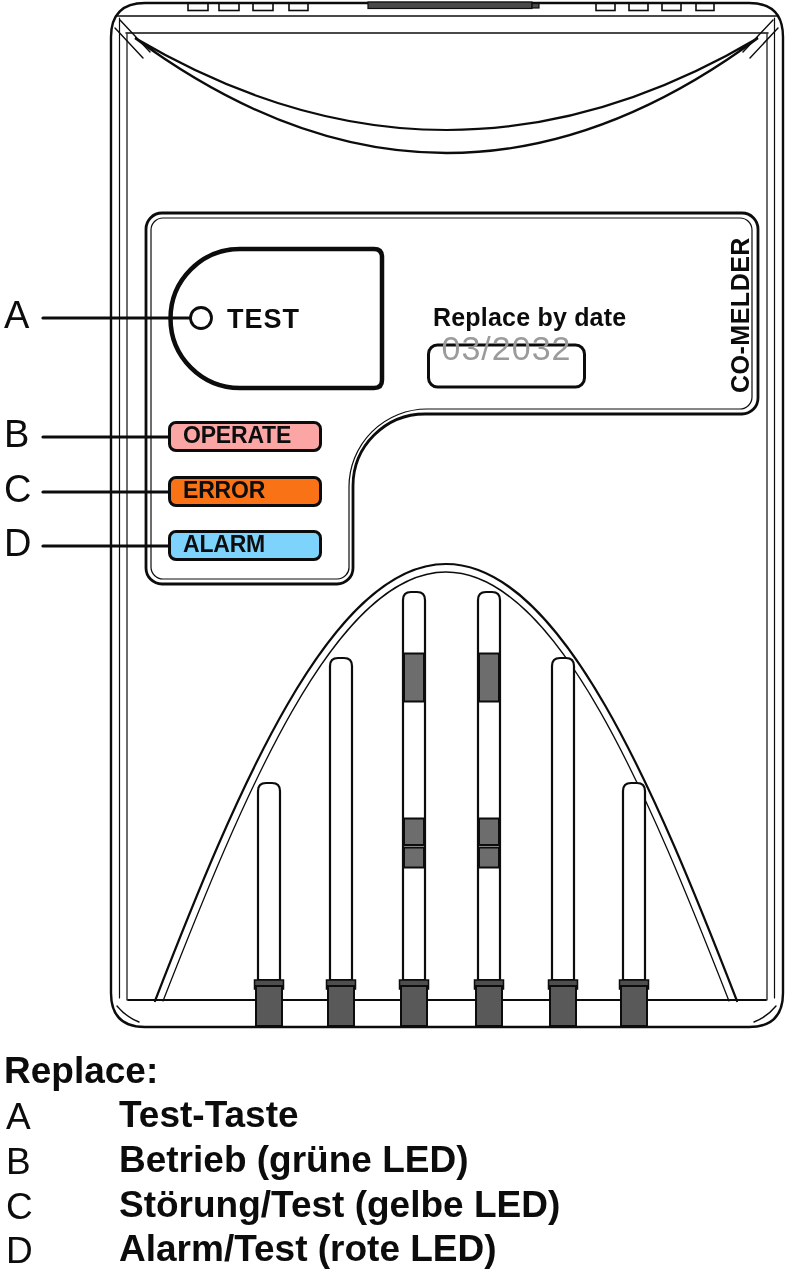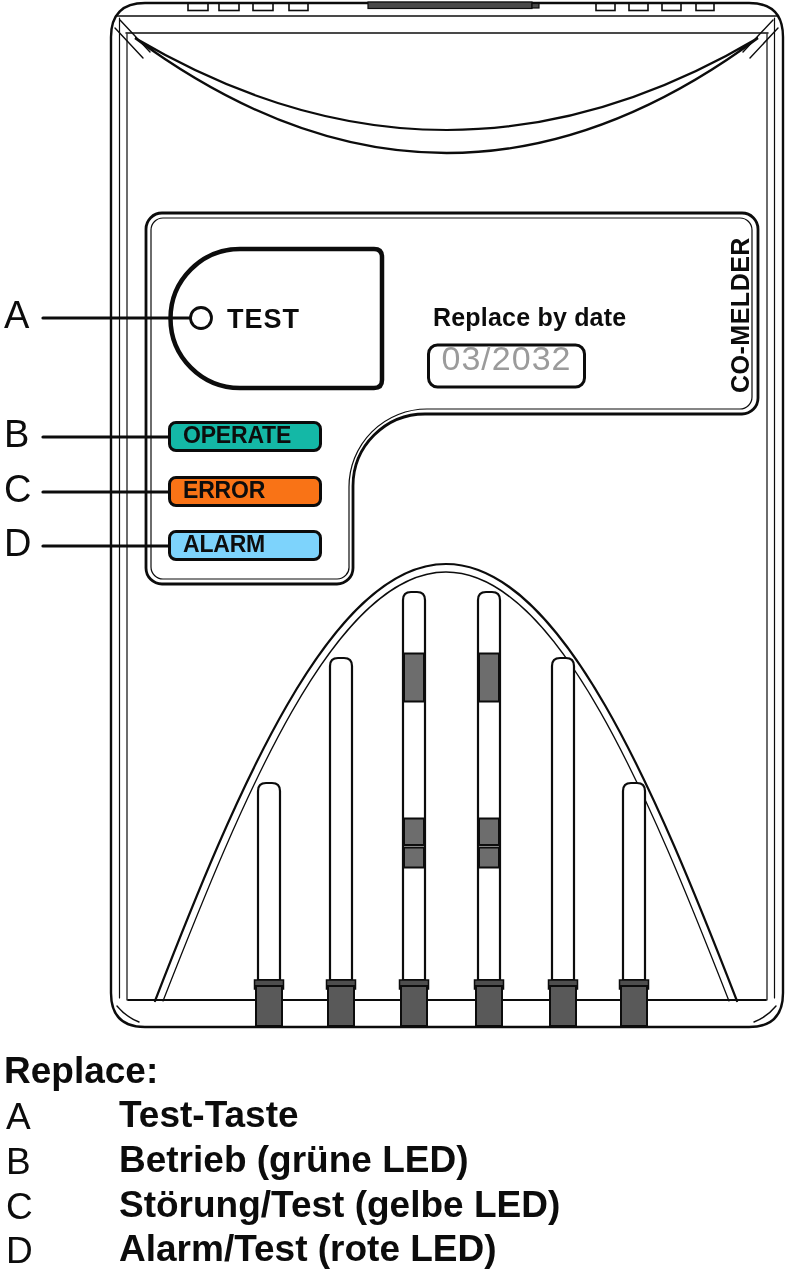--- a/index.html
+++ b/index.html
@@ -4,21 +4,21 @@
 <style>
   html,body{margin:0;padding:0;background:#fff;}
   #stage{
     position:relative;width:793px;height:1280px;background:#ffffff;
     font-family:"Liberation Sans",sans-serif;color:#0c0c0c;overflow:hidden;
   }
   #lineart{position:absolute;left:0;top:0;z-index:1;}
   .txt{position:absolute;z-index:2;white-space:nowrap;}
   .test-label{left:227px;top:304px;font-size:27px;font-weight:bold;letter-spacing:1px;}
   .replace-label{left:433px;top:303px;font-size:25px;font-weight:bold;letter-spacing:0.2px;text-align:center;}
-  .date-value{left:428px;top:338px;width:157px;height:40px;line-height:40px;
+  .date-value{left:428px;top:328px;width:157px;height:40px;line-height:40px;
     text-align:center;font-size:34px;color:#9b9b9b;letter-spacing:1px;}
   .brand{left:660px;top:301px;width:160px;height:28px;line-height:28px;text-align:center;
     transform:rotate(-90deg);font-size:25px;font-weight:bold;letter-spacing:0.5px;}
   .callout-letter{font-size:38px;line-height:38px;font-weight:400;left:4px;}
   .badge{position:absolute;z-index:2;left:168px;width:154px;height:31px;box-sizing:border-box;
     border:3.5px solid #0b0b0b;border-radius:8px;font-size:23px;font-weight:800;
     line-height:23px;padding-left:12px;letter-spacing:-0.2px;color:#0d0d0d;}
   .legend-title{left:4px;top:1050px;font-size:37px;font-weight:bold;}
   .legend-letter{position:absolute;left:6px;font-size:37px;line-height:40px;font-weight:400;z-index:2;white-space:nowrap;}
   .legend-text{position:absolute;left:76px;font-size:37px;line-height:40px;font-weight:bold;z-index:2;white-space:nowrap;margin-left:43px;}
@@ -132,21 +132,21 @@
   </svg>
 
   <div class="txt test-label">TEST</div>
 
   <div class="txt replace-label">Replace by date</div>
 
   <div class="txt date-value">03/2032</div>
 
   <div class="txt brand">CO-MELDER</div>
 
-  <div class="badge" style="top: 421px; background: #14b8a6;">OPERATE</div>
+  <div class="badge" style="top: 421px; background: #fca5a5;">OPERATE</div>
   <div class="badge" style="top: 476px; background: #f97316;">ERROR</div>
   <div class="badge" style="top: 530px; background: #7dd3fc;">ALARM</div>
 
   <div class="txt callout-letter" style="top:296px;">A</div>
   <div class="txt callout-letter" style="top:415px;">B</div>
   <div class="txt callout-letter" style="top:470px;">C</div>
   <div class="txt callout-letter" style="top:524px;">D</div>
 
   <div class="txt legend-title">Replace:</div>
 

